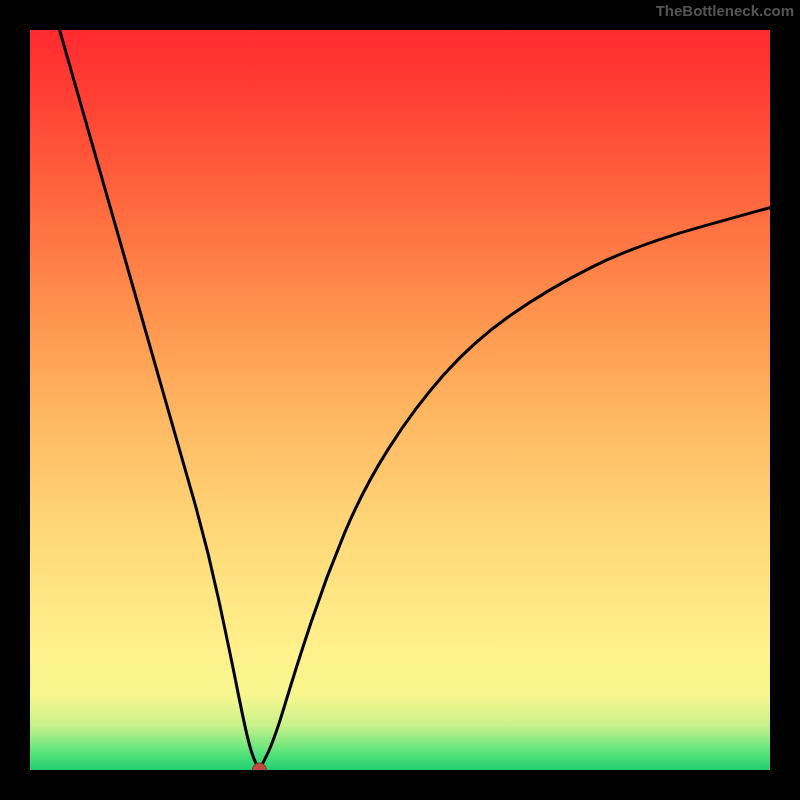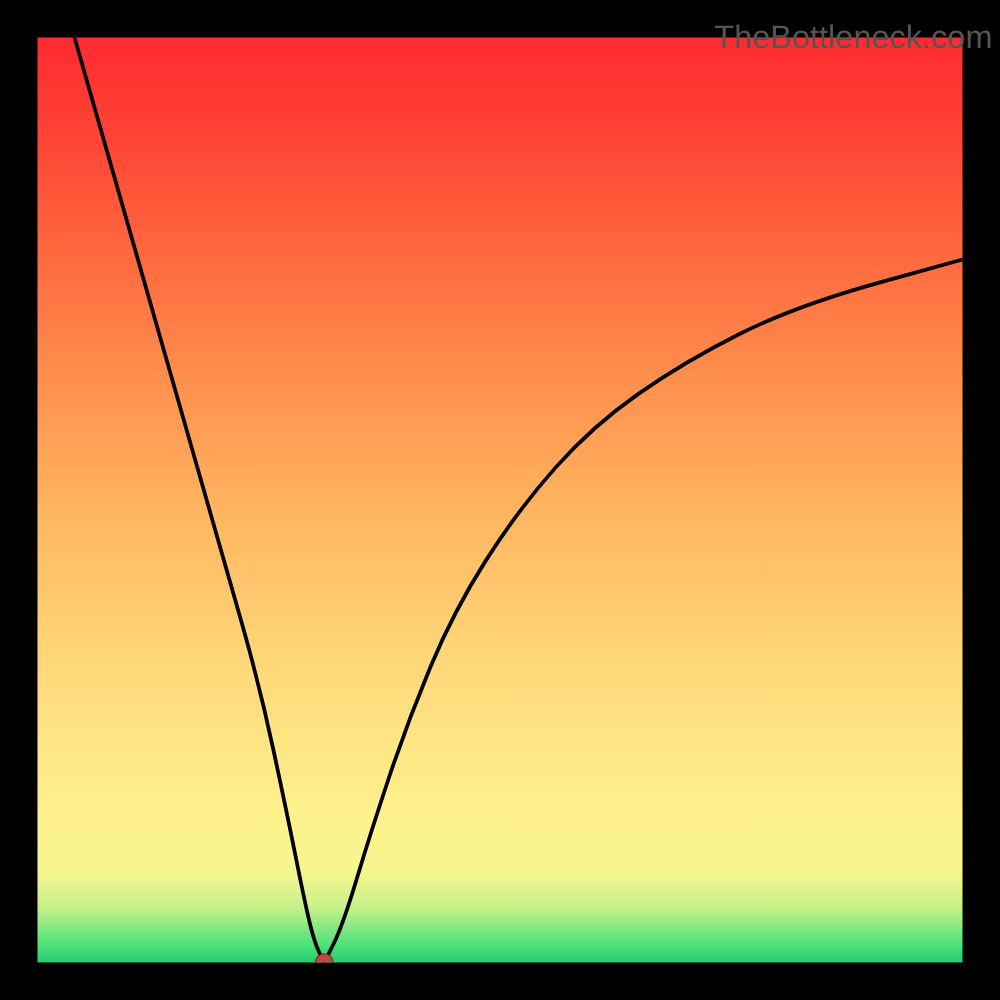--- a/index.html
+++ b/index.html
@@ -1,25 +1,25 @@
 <!DOCTYPE html>
 <html><head>
 <meta charset="utf-8">
 <style>
   * { margin: 0; padding: 0; box-sizing: border-box; }
   html, body { width: 800px; height: 800px; overflow: hidden; }
   body { background: #000; position: relative; }
   .watermark {
     position: absolute;
-    top: 14px;
+    top: 2px;
     right: 6px;
     color: #555;
     font-family: Arial, Helvetica, sans-serif;
-    font-size: 26px;
-    font-weight: normal;
+    font-size: 15px;
+    font-weight: bold;
     z-index: 3;
   }
   .frame {
     position: absolute;
     left: 30px;
     top: 30px;
     width: 740px;
     height: 740px;
     background: #000;
   }

